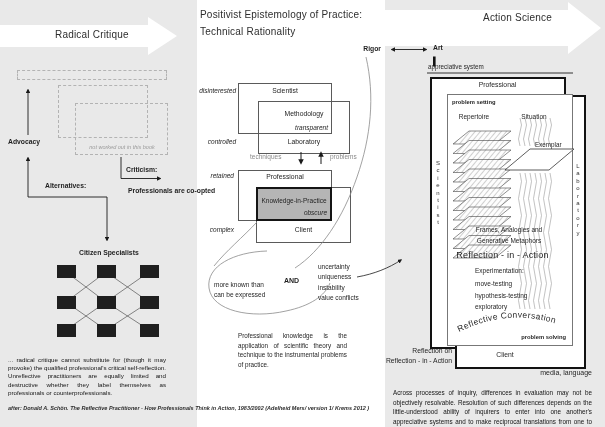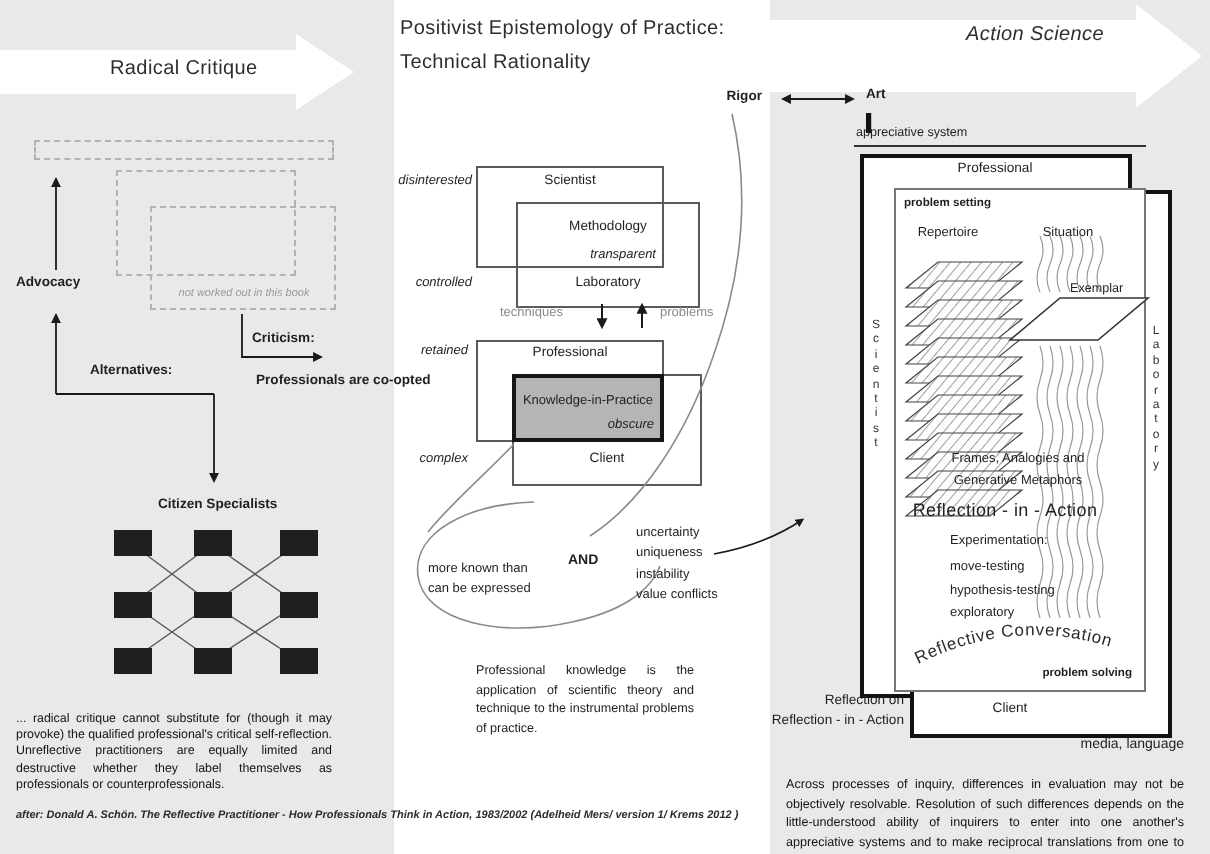--- a/index.html
+++ b/index.html
@@ -190,21 +190,21 @@
 
   <div class="lbl pre" style="left:214px;top:280px;font-size:6.5px;line-height:9.5px;">more known than
 can be expressed</div>
   <div class="lbl b" style="left:284px;top:277px;font-size:7px;">AND</div>
   <div class="lbl pre" style="left:318px;top:262px;font-size:6.5px;line-height:10.4px;">uncertainty
 uniqueness
 instability
 value conflicts</div>
   <div class="lbl jst" style="left:238px;top:331px;width:109px;font-size:6.3px;line-height:9.7px;">Professional knowledge is the application of scientific theory and technique to the instrumental problems of practice.</div>
 
-  <div class="lbl title rgt" style="left:440px;top:12px;width:112px;font-style:italic;">Action Science</div>
+  <div class="lbl title rgt" style="left:440px;top:12px;width:112px;">Action Science</div>
   <div class="lbl b" style="left:433px;top:44px;">Art</div>
   <div class="lbl" style="left:428px;top:63px;font-size:6.3px;">appreciative system</div>
 
   <div class="lbl ctr" style="left:430px;top:81px;width:135px;">Professional</div>
   <div class="lbl b" style="left:452px;top:99px;font-size:5.8px;">problem setting</div>
   <div class="lbl ctr" style="left:448px;top:113px;width:52px;font-size:6.5px;">Repertoire</div>
   <div class="lbl ctr" style="left:512px;top:113px;width:44px;font-size:6.5px;">Situation</div>
   <div class="lbl" style="left:535px;top:141px;font-size:6.3px;">Exemplar</div>
 
   <div class="lbl vert" style="left:432px;top:160px;width:12px;">S

